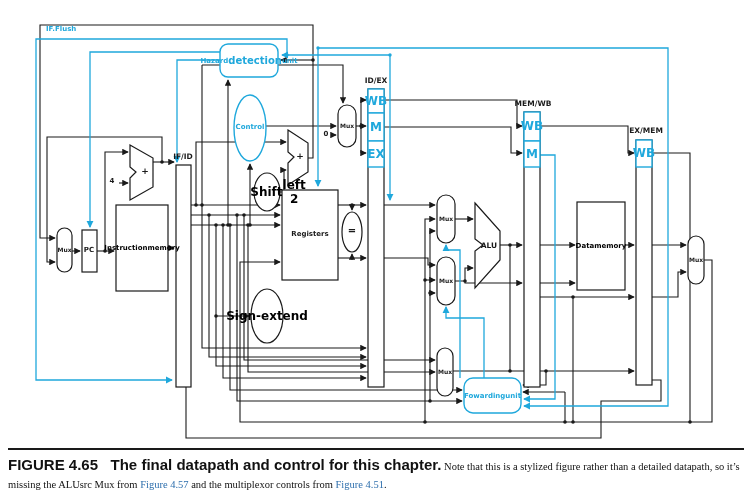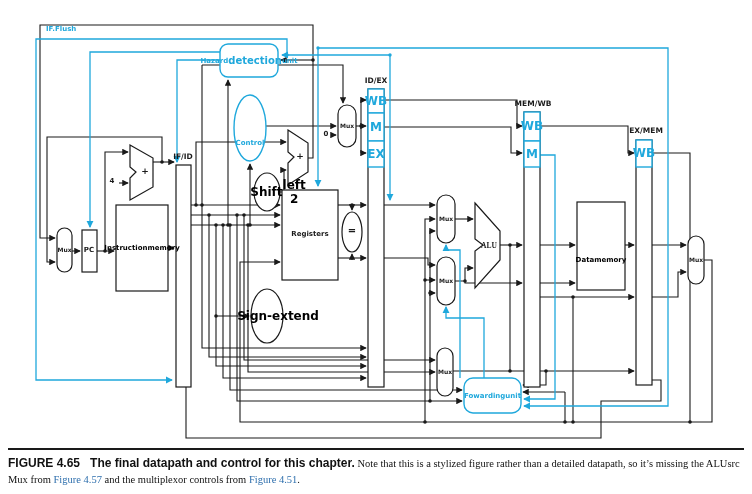--- a/index.html
+++ b/index.html
@@ -13,21 +13,21 @@
   .stack{display:flex;flex-direction:row;align-items:center;justify-content:center;
          position:absolute;font-weight:bold;text-align:center;}
   .stack span{display:block;}
   .muxl span{font-size:6px;line-height:6.8px;color:#1a1a1a;font-weight:bold;}
   .eq{font-size:10px;} .plus{font-size:9px;font-weight:bold;}
   .noflip{transform:none;}
   #caption-rule{position:absolute;left:8px;top:448px;width:736px;height:2px;background:#1a1a1a;}
   #caption{position:absolute;left:8px;top:454px;width:740px;
            font-family:"Liberation Serif","DejaVu Serif",serif;font-size:10.5px;
            line-height:1.5;color:#111;}
-  .capbold{font-family:"Liberation Sans","DejaVu Sans",sans-serif;font-weight:bold;font-size:12px;}
+  .capbold{font-family:"Liberation Sans","DejaVu Sans",sans-serif;font-weight:bold;font-size:15px;}
   .figlink{color:#2e6fad;text-decoration:none;cursor:pointer;}
   svg polyline{fill:none;}
   .w{stroke:#1a1a1a;stroke-width:1.1;}
   .wc{stroke:#1fa8dc;stroke-width:1.3;}
   .shape{fill:#ffffff;stroke:#1a1a1a;stroke-width:1.2;}
   .shapec{fill:#ffffff;stroke:#1fa8dc;stroke-width:1.4;}
   .dot{fill:#1a1a1a;stroke:none;}
   .dotc{fill:#1fa8dc;stroke:none;}
 </style>
 </head>
@@ -196,21 +196,21 @@
 </svg>
 
 <div class="lbl cy s7 noflip" style="left:46px;top:26px;">IF.Flush</div>
 
 <div class="stack" style="left:220px;top:44px;width:58px;height:33px;">
   <span class="cy" style="font-size:7px;">Hazard</span>
   <span class="cy" style="font-size:10px;">detection</span>
   <span class="cy" style="font-size:7px;">unit</span>
 </div>
 
-<div class="lbl cy s7" style="left:250px;top:144px;">Control</div>
+<div class="lbl cy s7" style="left:250px;top:128px;">Control</div>
 
 <div class="stack muxl" style="left:57px;top:228px;width:15px;height:44px;">
   <span>M</span>
       <span>u</span>
       <span>x</span>
 </div>
 <div class="stack muxl" style="left:338px;top:105px;width:18px;height:42px;">
   <span>M</span>
       <span>u</span>
       <span>x</span>
@@ -259,28 +259,28 @@
 <div class="lbl cy s65" style="left:532px;top:154px;">M</div>
 <div class="lbl cy s65" style="left:644px;top:153px;">WB</div>
 
 <div class="lbl s7" style="left:310px;top:235px;">Registers</div>
 <div class="lbl eq" style="left:352px;top:231px;">=</div>
 
 <div class="stack" style="left:254px;top:175px;width:26px;height:34px;margin-left:11px;">
   <span class="s65">Shift</span>
   <span class="s65">left 2</span>
 </div>
-<div class="stack" style="left:262px;top:299px;width:32px;height:34px;">
+<div class="stack" style="left:251px;top:299px;width:32px;height:34px;">
   <span class="s65">Sign-</span>
   <span class="s65">extend</span>
 </div>
 
-<div class="lbl s75" style="left:489px;top:246px;font-family:Liberation Serif, serif;">ALU</div>
-
-<div class="stack" style="left:577px;top:216px;width:48px;height:88px;">
+<div class="lbl s75" style="left:489px;top:246px;">ALU</div>
+
+<div class="stack" style="left:577px;top:202px;width:48px;height:88px;">
   <span class="s7">Data</span>
   <span class="s7">memory</span>
 </div>
 
 <div class="stack" style="left:464px;top:378px;width:57px;height:35px;">
   <span class="cy s7">Fowarding</span>
   <span class="cy s7">unit</span>
 </div>
 
 <div id="caption-rule"></div>

